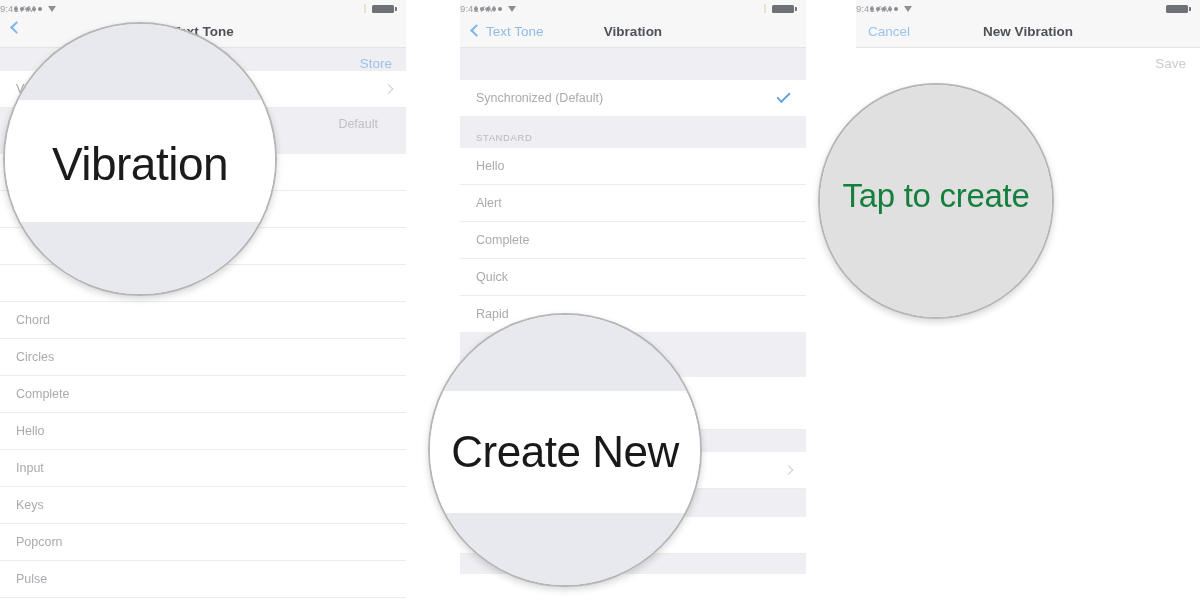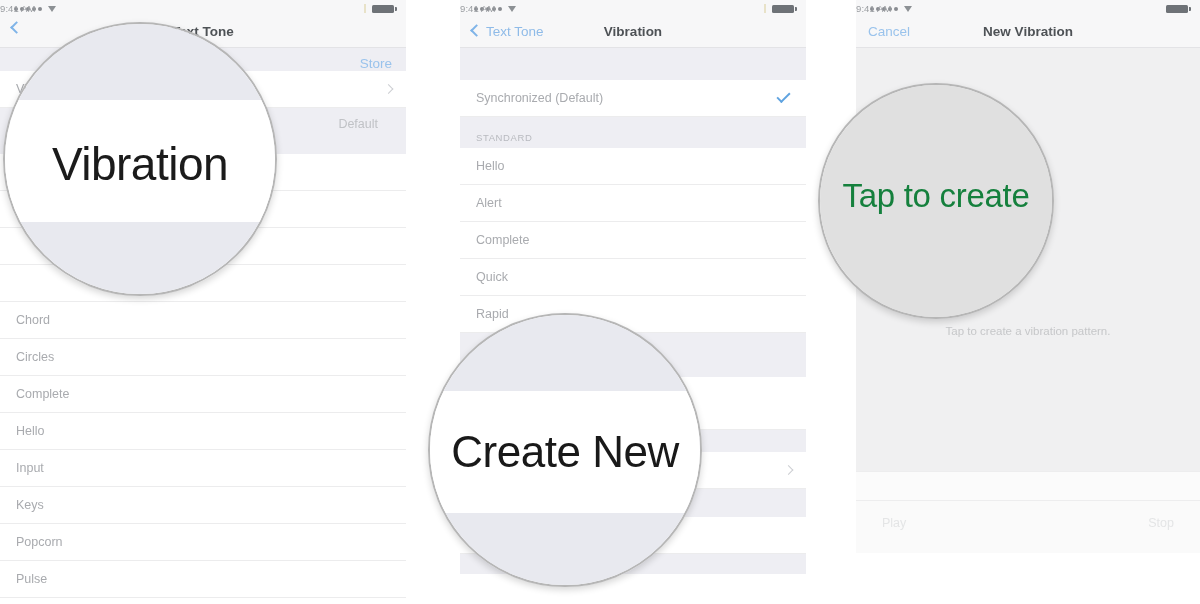--- a/index.html
+++ b/index.html
@@ -461,28 +461,20 @@
     </div>
 
     <div class="navbar">
       <div class="nav-left" style="gap:0">
         <span>Cancel</span>
       </div>
       <div class="nav-title">New Vibration</div>
       <div class="nav-right dim">Save</div>
     </div>
 
-    <div class="p3-body">
-      <div class="p3-hint">Tap to create a vibration pattern.</div>
-      <div class="p3-bottom-gap"></div>
-      <div class="p3-toolbar">
-        <div class="p3-play">Play</div>
-        <div class="p3-stop">Stop</div>
-      </div>
-    </div>
   </div>
 
   <div class="mag" id="mag-1">
     <div class="mag-inner">
       <div class="mag-band b-top"></div>
       <div class="mag-band b-mid"></div>
       <div class="mag-band b-bot"></div>
       <div class="mag-text">Vibration</div>
     </div>
   </div>

